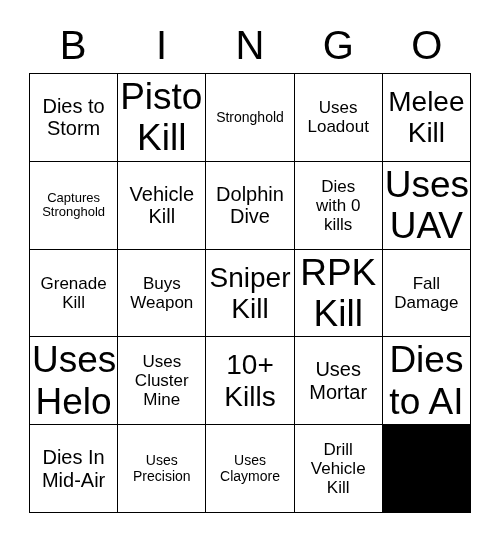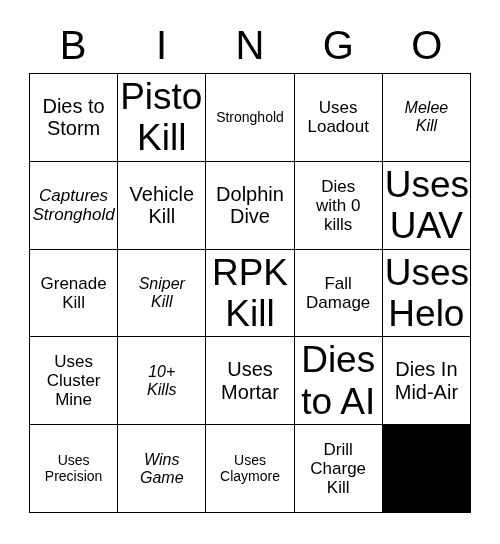--- a/index.html
+++ b/index.html
@@ -75,25 +75,25 @@
   .cell-text {
     display: block;
     width: 100%;
     line-height: 1.12;
     color: #000000;
     white-space: pre-line;
     word-break: normal;
   }
 
   
-  .fs-xs   { font-size: 17px; font-style: italic; }
+  .fs-xs   { font-size: 13px; }
   .fs-sm   { font-size: 14px;   }
   .fs-md   { font-size: 17px;   }
   .fs-lg   { font-size: 20px;   }
-  .fs-xl   { font-size: 16px; font-style: italic;   }
+  .fs-xl   { font-size: 28px;   }
   .fs-xxl  { font-size: 37px;   }
 </style>
 </head>
 <body>
 
 <div id="bingo-card">
 
   <div id="header-row">
     <div class="header-letter">B</div>
     <div class="header-letter">I</div>
@@ -141,20 +141,24 @@
       </div>
       <div class="cell">
         <span class="cell-text fs-xxl">Uses
 UAV</span>
       </div>
       <div class="cell">
         <span class="cell-text fs-md">Grenade
 Kill</span>
       </div>
       <div class="cell">
+        <span class="cell-text fs-md">Buys
+Weapon</span>
+      </div>
+      <div class="cell">
         <span class="cell-text fs-xl">Sniper
 Kill</span>
       </div>
       <div class="cell">
         <span class="cell-text fs-xxl">RPK
 Kill</span>
       </div>
       <div class="cell">
         <span class="cell-text fs-md">Fall
 Damage</span>
@@ -182,27 +186,23 @@
       </div>
       <div class="cell">
         <span class="cell-text fs-lg">Dies In
 Mid-Air</span>
       </div>
       <div class="cell">
         <span class="cell-text fs-sm">Uses
 Precision</span>
       </div>
       <div class="cell">
-        <span class="cell-text fs-xl">Wins
-Game</span>
-      </div>
-      <div class="cell">
         <span class="cell-text fs-sm">Uses
 Claymore</span>
       </div>
       <div class="cell">
         <span class="cell-text fs-md">Drill
-Charge
+Vehicle
 Kill</span>
       </div>
     </div>
 
 </div>
 
 </body></html>

